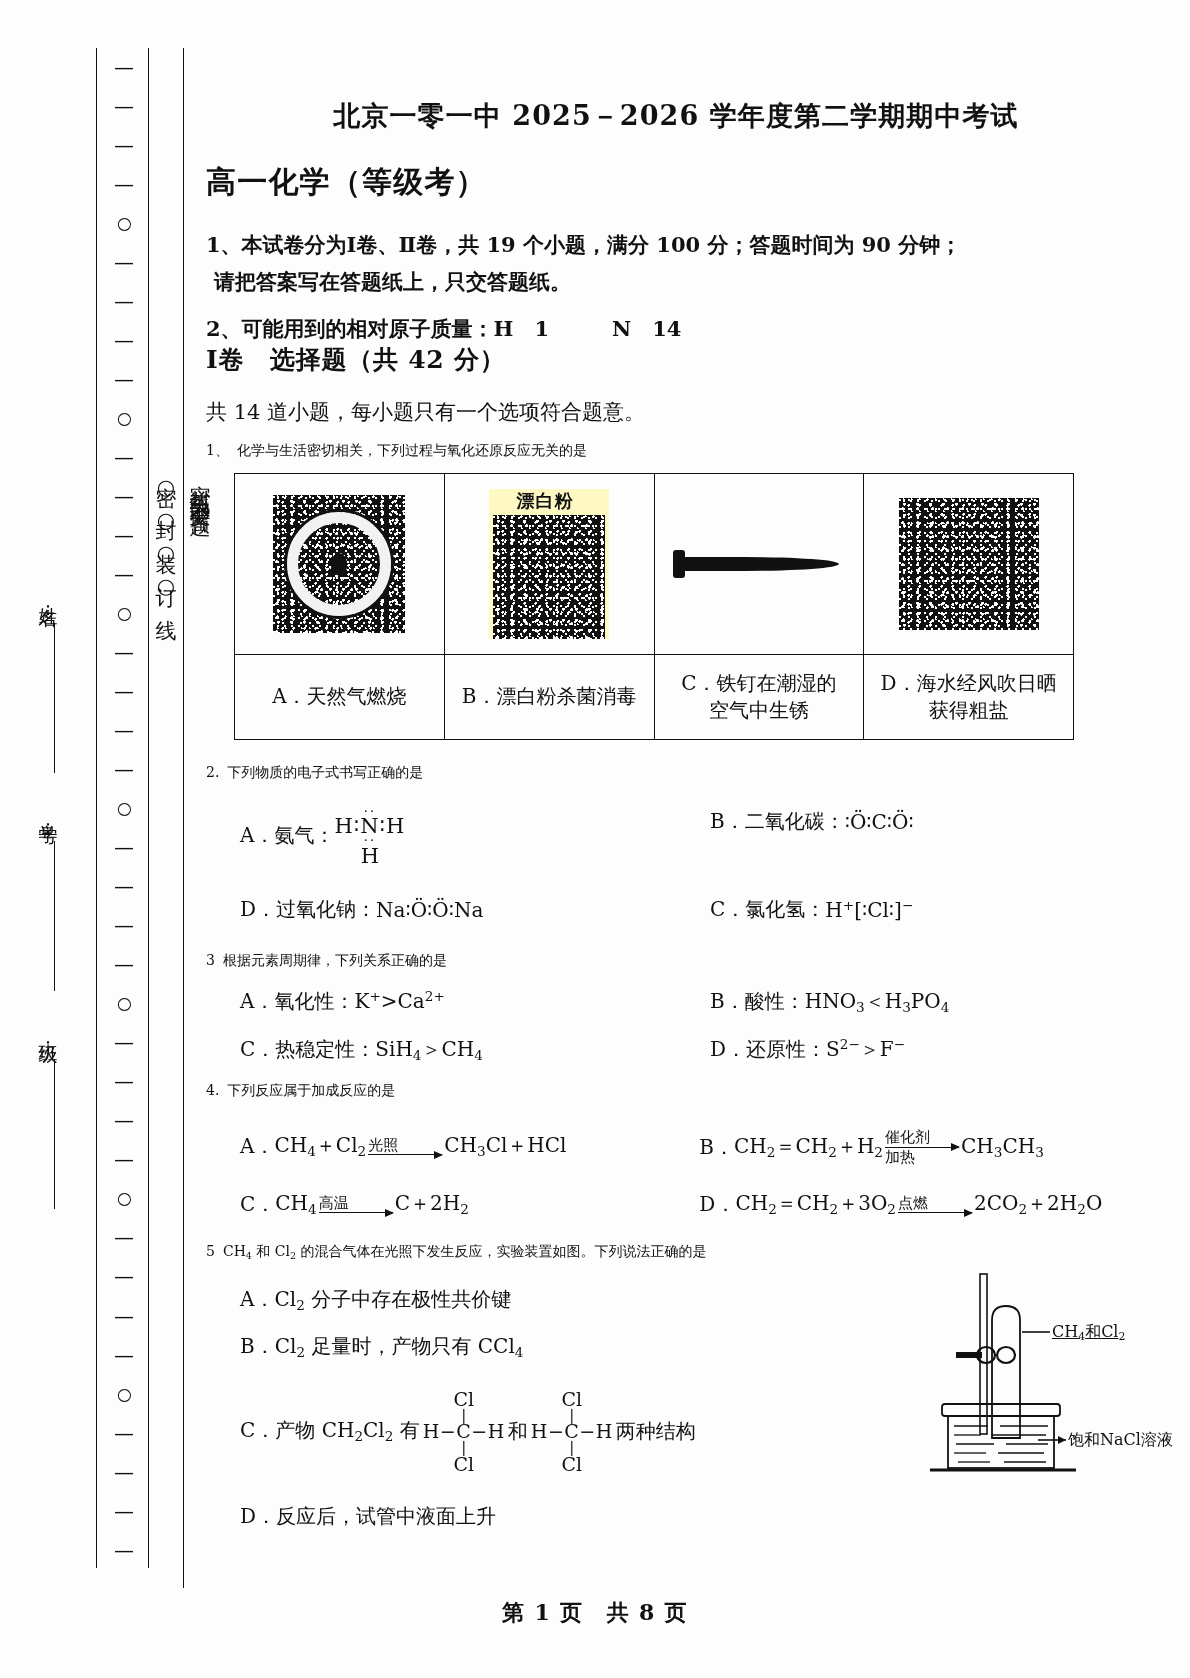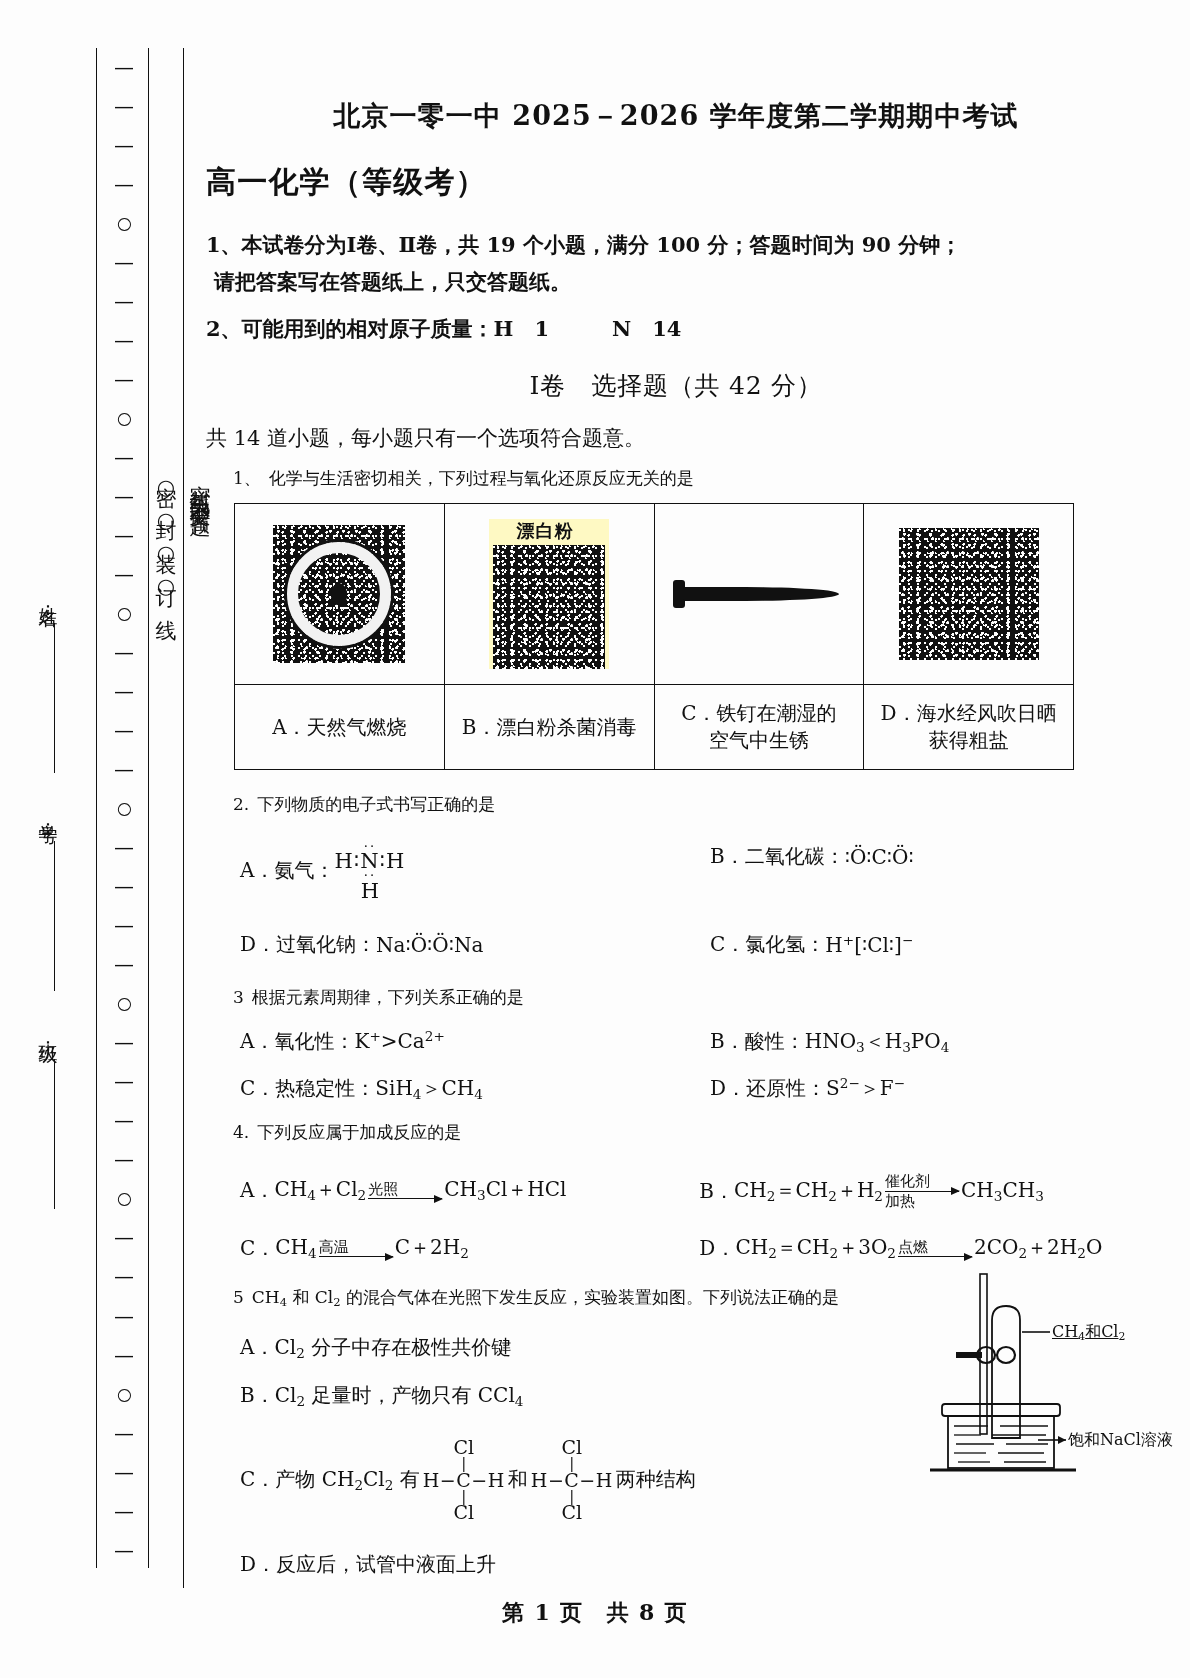--- a/index.html
+++ b/index.html
@@ -127,35 +127,33 @@
   .note .sub {
     display: block;
     margin-left: 8px;
   }
   .note2 {
     font-size: 21px;
     font-weight: bold;
     margin-top: 14px;
   }
   .sec-title {
-    text-align: center;
+    text-align: left;
     font-size: 25px;
-    font-weight: normal;
-    margin-top: 26px;
+    font-weight: bold;
     letter-spacing: 0.03em;
   }
   .sec-sub {
     font-size: 21px;
     margin-top: 22px;
   }
   .q {
-    font-size: 17px;
+    font-size: 14px;
     margin-top: 14px;
     line-height: 1.5;
-    margin-left: 27px;
   }
   .q .num { margin-right: 8px; }
   .opts {
     display: flex;
     margin-top: 14px;
   }
   .opt {
     font-size: 20px;
     flex: 1;
     padding-left: 34px;

